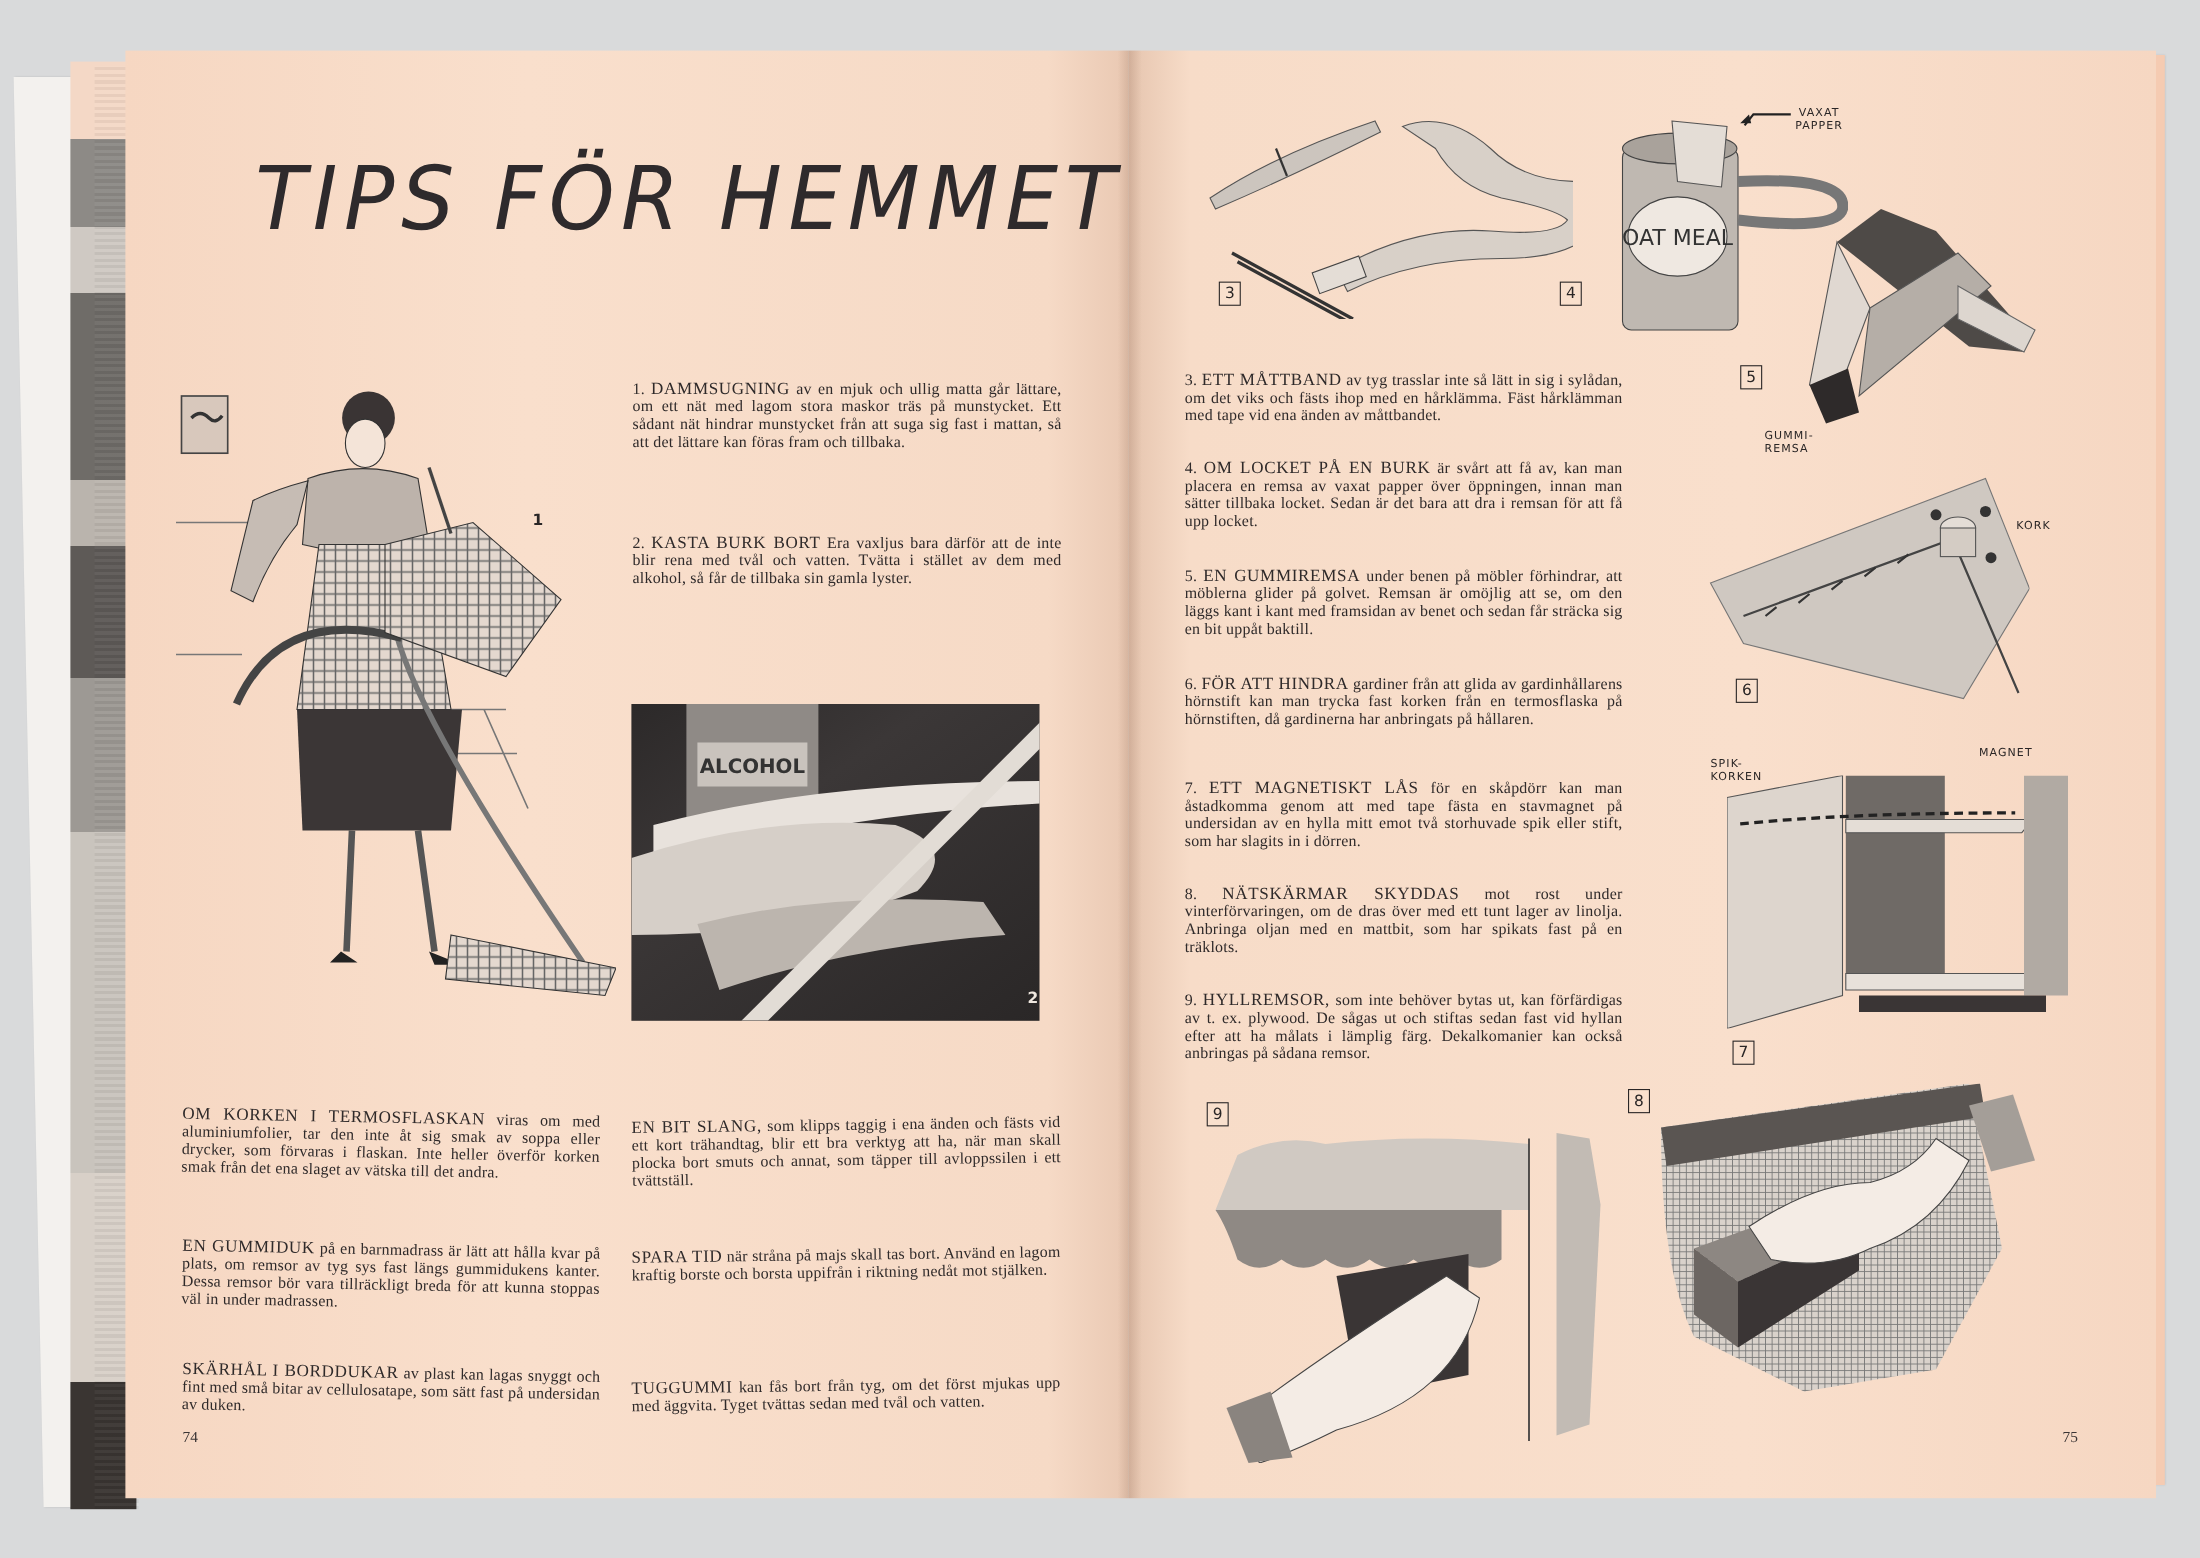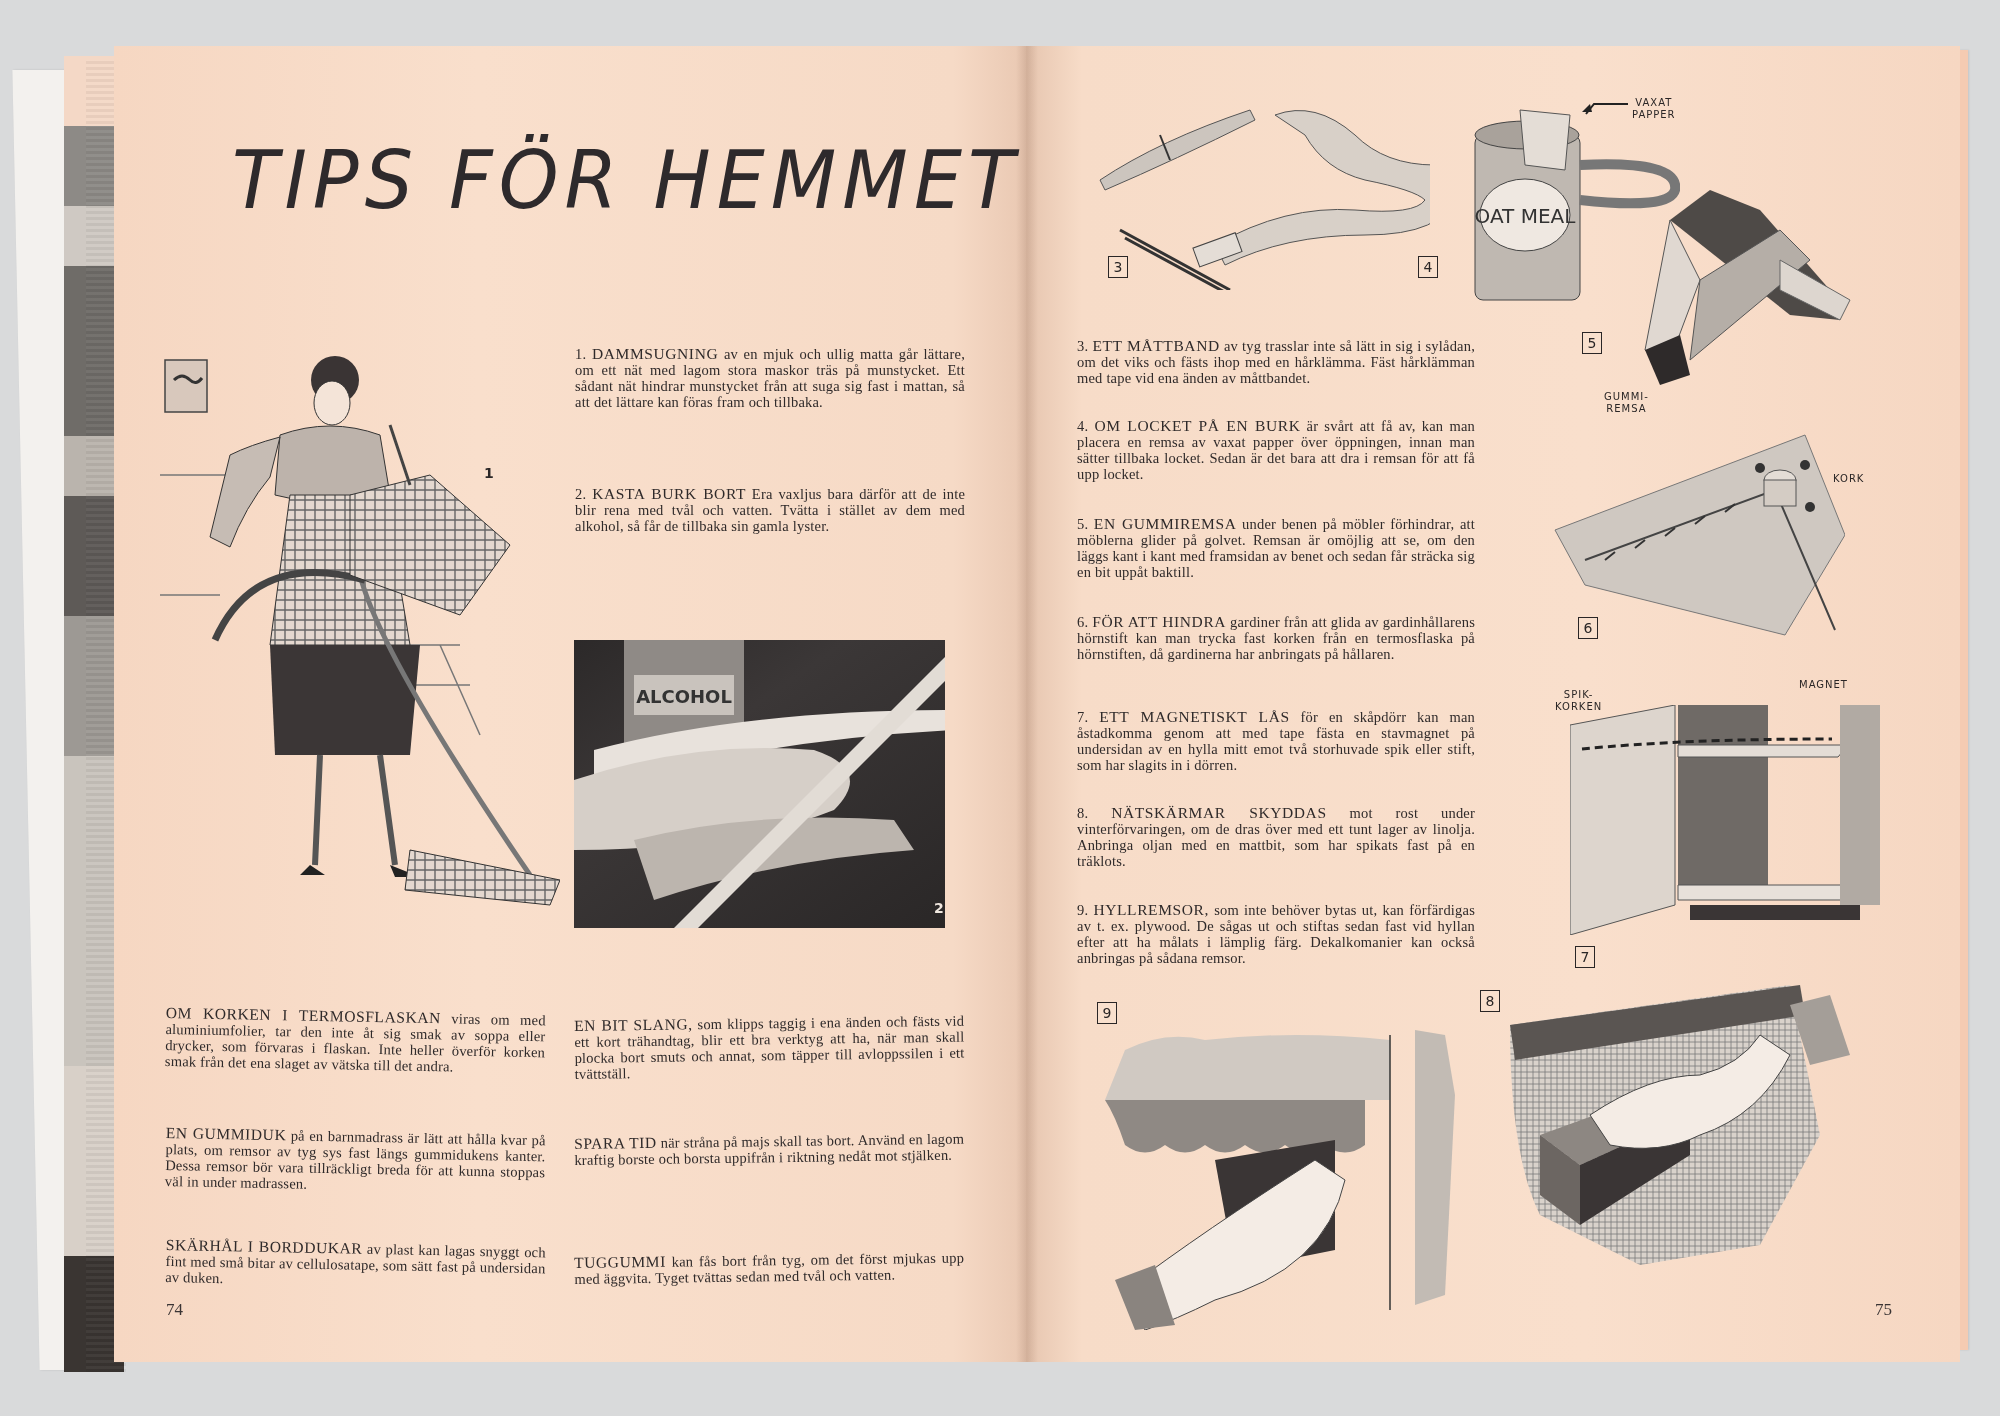--- a/index.html
+++ b/index.html
@@ -56,37 +56,37 @@
 
   .para {
     position: absolute; font-size: 14.5px; line-height: 16px;
     text-align: justify; color: #2f2a2a; margin: 0;
     letter-spacing: 0.2px;
   }
   .para .lead { text-transform: none; font-size: 15.5px; letter-spacing: 0.6px; }
   .rot { transform: rotate(1.1deg); transform-origin: left top; }
   .rot2 { transform: rotate(-0.8deg); transform-origin: left top; }
 
-  .page-num { position: absolute; font-size: 17px; color: #3a3434; }
+  .page-num { position: absolute; font-size: 14px; color: #3a3434; }
 
   .fig-label {
     position: absolute; width: 18px; height: 20px;
     border: 1.6px solid #2a2626; background: #f9e0cd;
     font-family: "DejaVu Sans", sans-serif; font-size: 14px;
     display: flex; align-items: center; justify-content: center;
     color: #2a2626;
   }
   .fig-num {
     position: absolute; font-family: "DejaVu Sans", sans-serif;
     font-size: 14px; font-weight: bold; color: #2a2626;
   }
   .callout {
     position: absolute; font-family: "DejaVu Sans", sans-serif;
     font-size: 10px; letter-spacing: 1px; color: #2a2626; line-height: 12px;
-    text-align: center;
+    text-align: left;
   }
 
   .illus { position: absolute; }
   .photo {
     position: absolute; left: 574px; top: 640px; width: 371px; height: 288px;
     background: linear-gradient(145deg,#2c2929 0%,#3b3737 35%,#2a2727 100%);
     overflow: hidden;
   }
 </style>
 </head>

